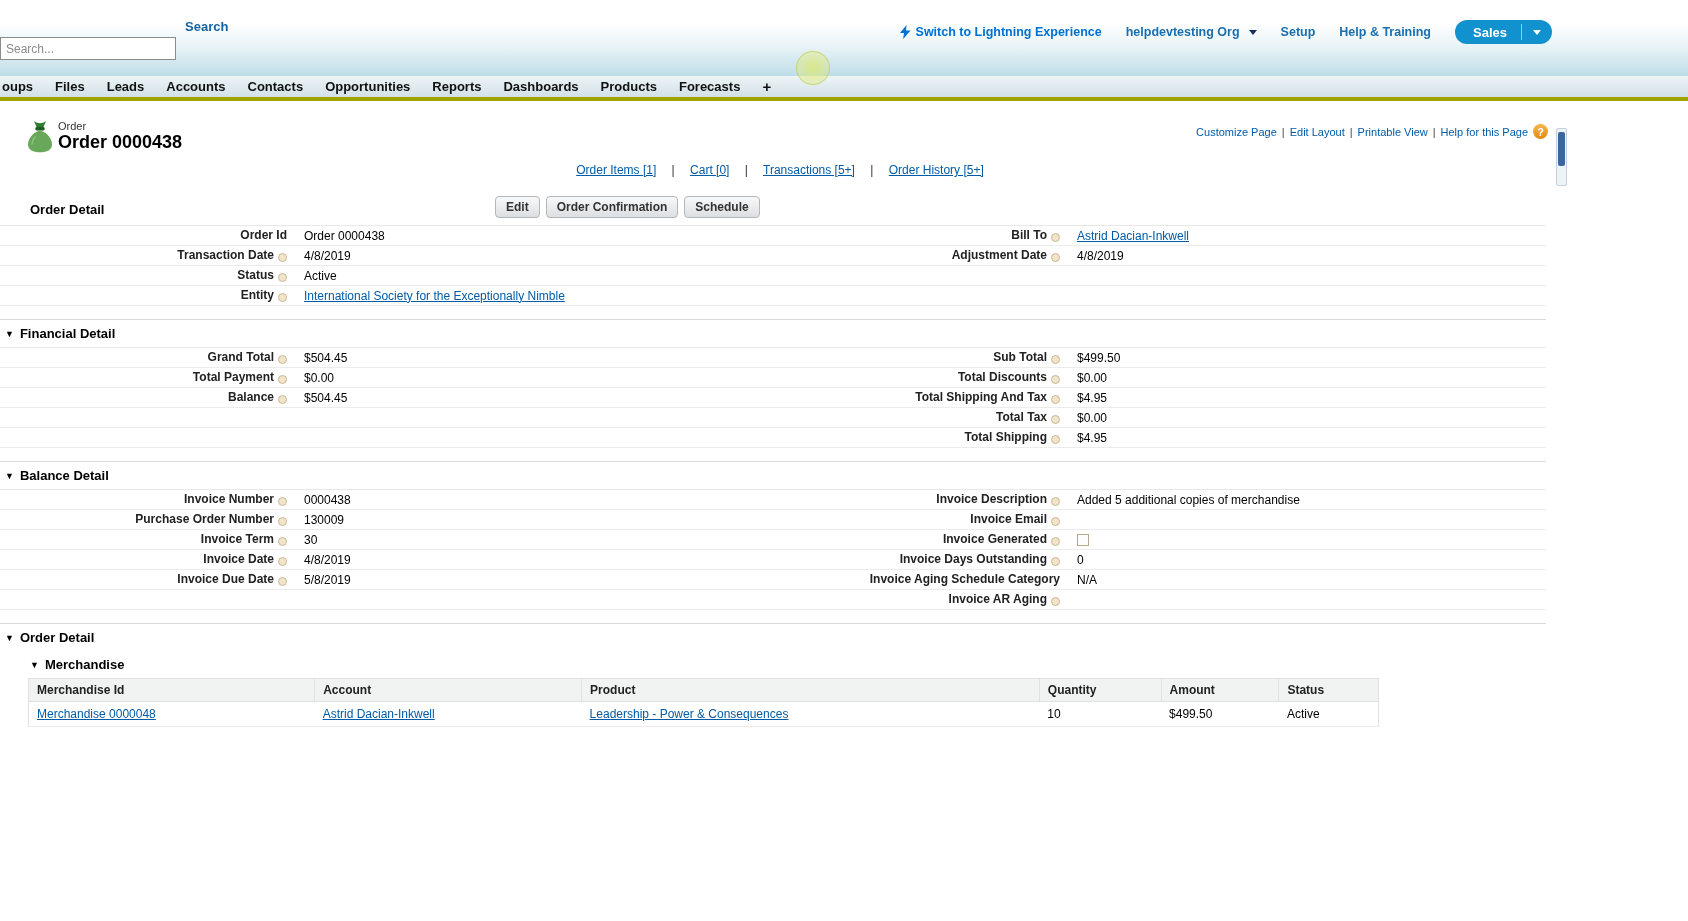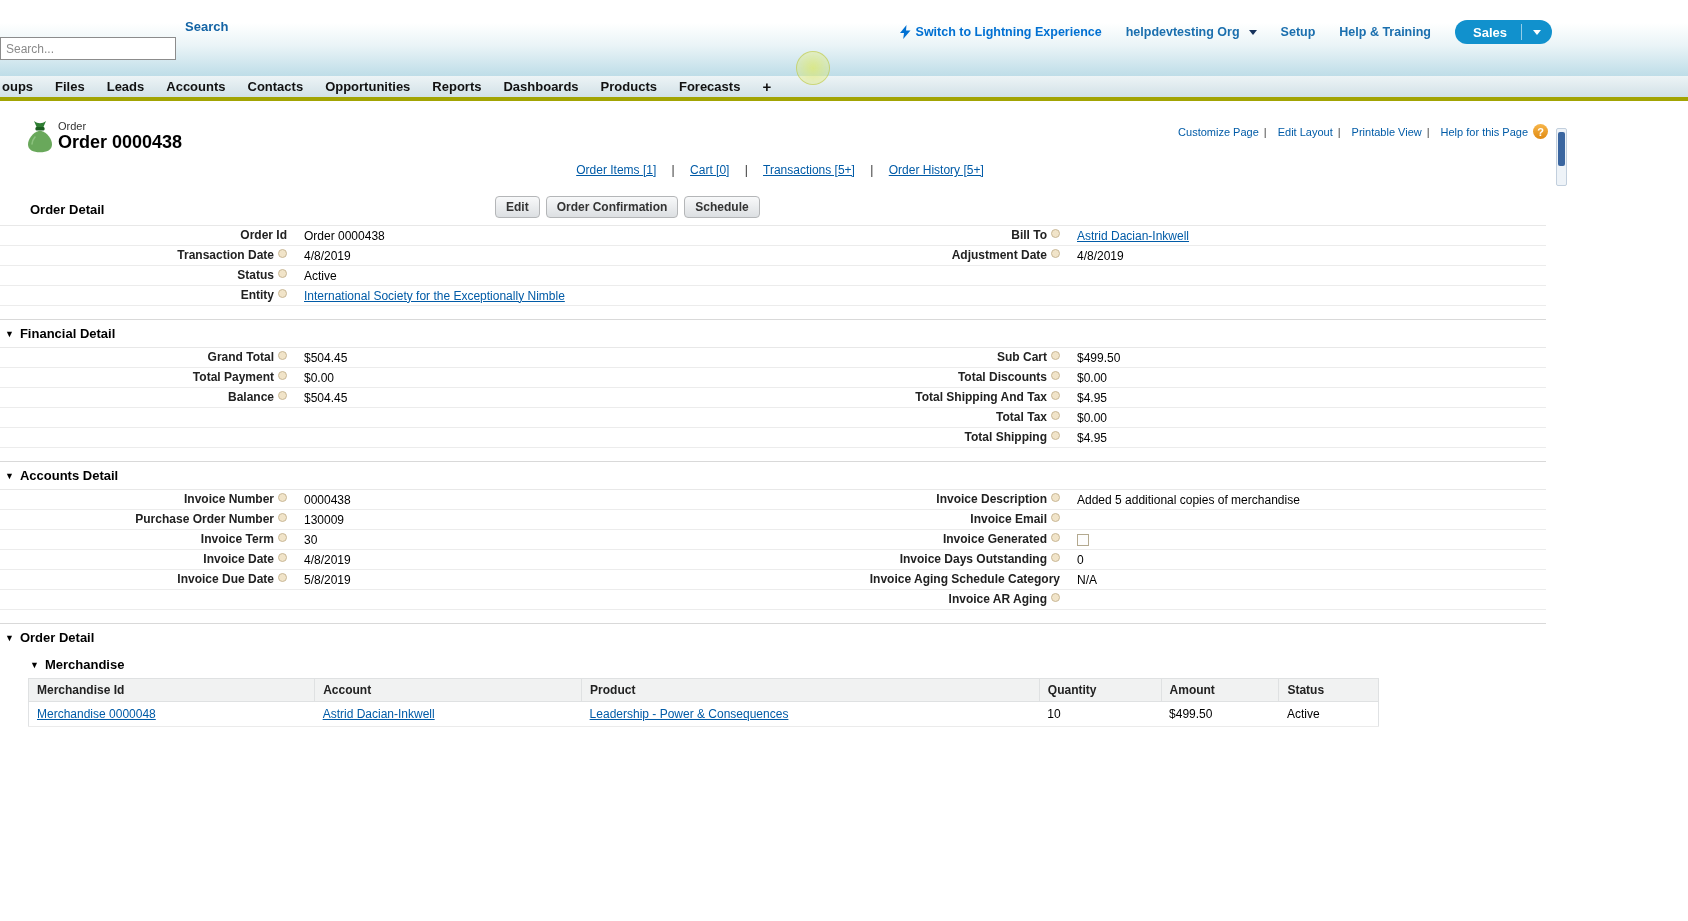--- a/index.html
+++ b/index.html
@@ -31,39 +31,39 @@
   .tab.plus { font-size:15px; }
 
   
   .main { width:1560px; position:relative; }
 
   .page-head { position:relative; height:58px; }
   .entity-icon { position:absolute; left:25px; top:18px; }
   .obj-label { position:absolute; left:58px; top:19px; font-size:11px; color:#333; }
   .page-title { position:absolute; left:58px; top:31px; font-size:18px; font-weight:bold; color:#000; }
   .header-links { position:absolute; right:12px; top:23px; font-size:11px; display:flex; align-items:center; }
-  .plink { color:#015ba7; text-decoration:none; cursor:pointer; white-space:nowrap;margin-left:6px; }
+  .plink { color:#015ba7; text-decoration:none; cursor:pointer; white-space:nowrap; }
   .psep::before { content:"|"; color:#444; padding:0 5px; }
   .help-orange { width:15px; height:15px; border-radius:50%; background:linear-gradient(#f7b64b,#e08a12);
     color:#fff; font-weight:bold; font-size:11px; display:inline-flex; align-items:center; justify-content:center; margin-left:5px; cursor:pointer; }
 
   .quicklinks { text-align:center; font-size:12px; margin-top:4px; height:16px; }
   .qlink { color:#015ba7; text-decoration:underline; cursor:pointer; }
   .qsep::before { content:"|"; color:#333; padding:0 12px; text-decoration:none; display:inline-block; }
 
   .detail-head { position:relative; height:32px; margin-top:14px; }
   .detail-title { position:absolute; left:30px; top:9px; font-size:13px; font-weight:bold; }
   .btn-row { position:absolute; left:495px; top:3px; display:flex; gap:6px; }
   .btn { background:linear-gradient(#f8f9fa,#dcdfe2); border:1px solid #b4b6b8; border-radius:4px;
     font-weight:bold; font-size:12px; color:#333; padding:3px 10px; cursor:pointer; font-family:"Liberation Sans", sans-serif; }
 
   .field-table { width:1546px; border-top:1px solid #e8e8e8; }
   .frow { display:flex; border-bottom:1px solid #ececec; min-height:20px; }
   .fcell { width:773px; display:flex; align-items:center; }
-  .flabel { width:287px; display:flex; justify-content:flex-end; align-items:flex-start; gap:4px;
+  .flabel { width:287px; display:flex; justify-content:flex-end; align-items:flex-end; gap:4px;
     font-weight:bold; color:#222; text-align:right; line-height:13px; }
   .fvalue { padding-left:17px; color:#000; display:flex; align-items:center; }
   .vlink { color:#015ba7; text-decoration:underline; cursor:pointer; }
   .hdot { width:9px; height:9px; min-width:9px; border-radius:50%; background:#f1e4c9; border:1px solid #c9b897;
     display:inline-block; cursor:pointer; }
   .cbox { width:12px; height:12px; border:1px solid #b3a98f; background:#fdfdfd; display:inline-block; cursor:pointer; }
 
   .section { margin-top:13px; border-top:1px solid #d9d9d9; width:1546px; }
   .section-header { padding:6px 0 6px 5px; font-size:13px; font-weight:bold; display:flex; align-items:center; gap:6px; cursor:pointer; }
   .twisty { font-size:9px; color:#000; }
@@ -238,21 +238,21 @@
       <div class="frow">
         <div class="fcell">
           <div class="flabel">
               <span>Grand Total</span>
               <span class="hdot"></span>
             </div>
           <div class="fvalue">$504.45</div>
         </div>
         <div class="fcell">
           <div class="flabel">
-              <span>Sub Cart</span>
+              <span>Sub Total</span>
               <span class="hdot"></span>
             </div>
           <div class="fvalue">$499.50</div>
         </div>
       </div>
       <div class="frow">
         <div class="fcell">
           <div class="flabel">
               <span>Total Payment</span>
               <span class="hdot"></span>
@@ -302,21 +302,21 @@
             </div>
           <div class="fvalue">$4.95</div>
         </div>
       </div>
     </div>
   </div>
 
   <div class="section">
     <div class="section-header">
       <span class="twisty">▼</span>
-      <span>Accounts Detail</span>
+      <span>Balance Detail</span>
     </div>
     <div class="field-table">
       <div class="frow">
         <div class="fcell">
           <div class="flabel">
               <span>Invoice Number</span>
               <span class="hdot"></span>
             </div>
           <div class="fvalue">0000438</div>
         </div>

